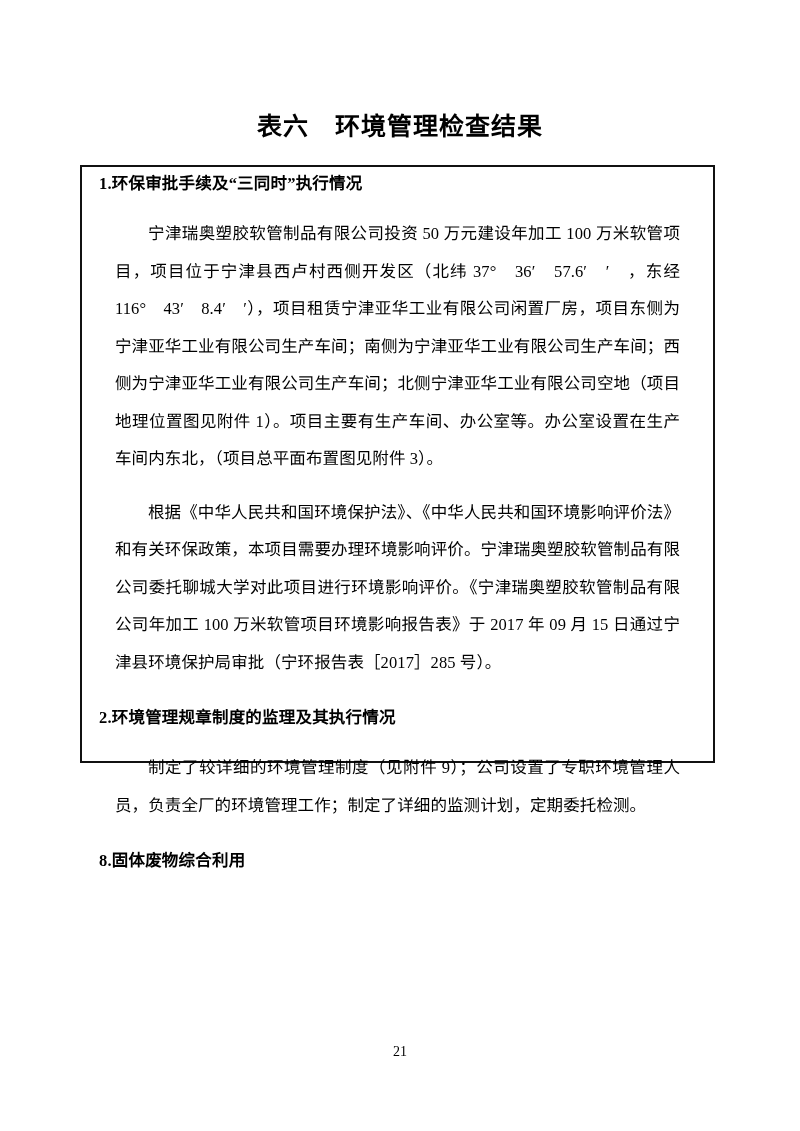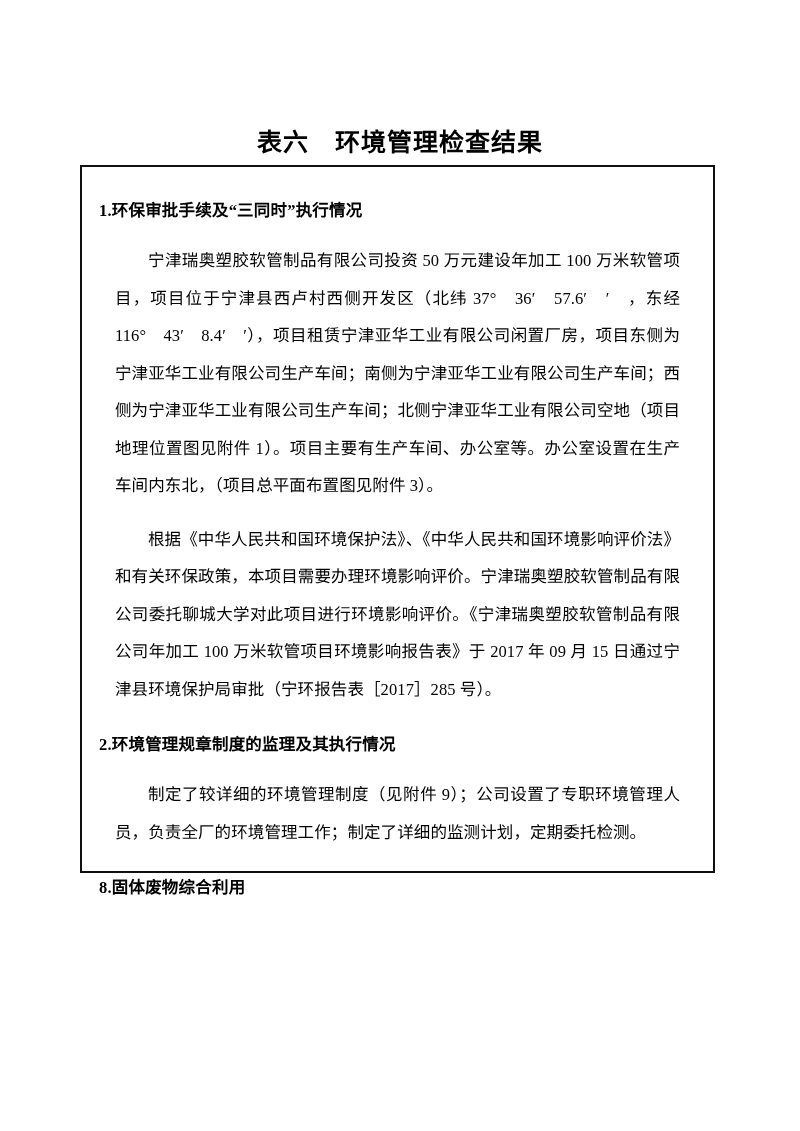--- a/index.html
+++ b/index.html
@@ -17,40 +17,40 @@
     overflow: hidden;
   }
   .page {
     position: relative;
     width: 800px;
     height: 1131px;
     box-sizing: border-box;
   }
   .page-title {
     position: absolute;
-    top: 126px;
+    top: 110px;
     left: 0;
     width: 800px;
     text-align: center;
     font-size: 25px;
     font-weight: bold;
     letter-spacing: 1px;
     font-family: "Liberation Serif", "DejaVu Serif", serif;
     line-height: 34px;
     white-space: pre;
   }
   .content-box {
     position: absolute;
     left: 80px;
     top: 165px;
     width: 635px;
-    height: 708px;
+    height: 598px;
     box-sizing: border-box;
     border: 2px solid #111111;
-    padding: 29px 17px 10px 17px;
+    padding: 2px 17px 10px 17px;
   }
   .section-heading {
     font-size: 16.5px;
     font-weight: bold;
     line-height: 30px;
     margin: 0 0 2px 0;
     letter-spacing: 0.2px;
     font-family: "Liberation Serif", "DejaVu Serif", serif;
   }
   .body-para {
@@ -97,14 +97,15 @@
     <div class="section-heading">2.环境管理规章制度的监理及其执行情况</div>
 
     <p class="body-para">制定了较详细的环境管理制度（见附件 9）；公司设置了专职环境管理人员，负责全厂的环境管理工作；制定了详细的监测计划，定期委托检测。</p>
 
     <div class="gap-sm"></div>
 
     <div class="section-heading">8.固体废物综合利用</div>
 
   </div>
 
+  <div class="page-number">21</div>
 
 </div>
 
 </body></html>

